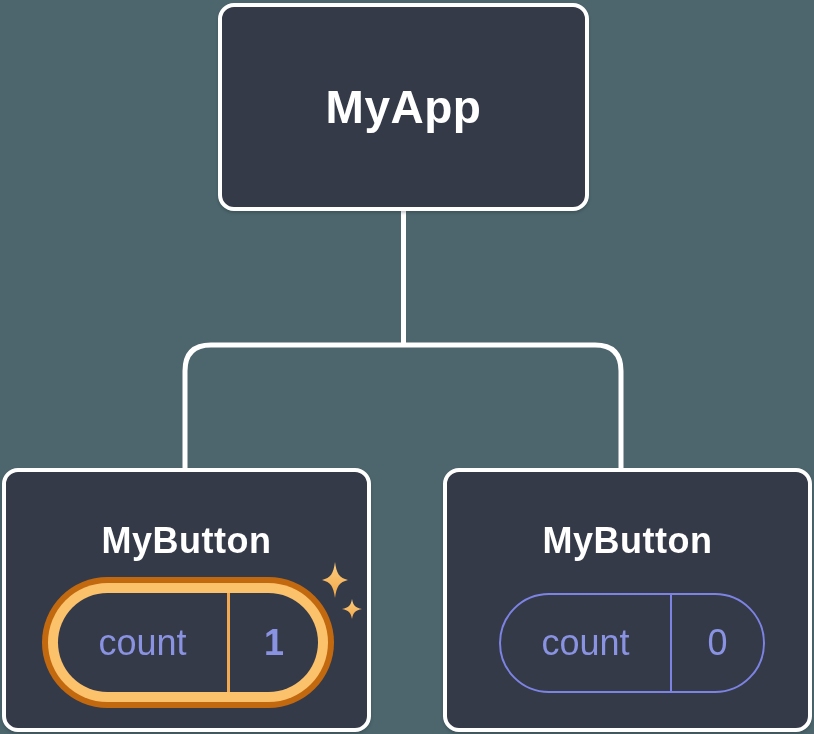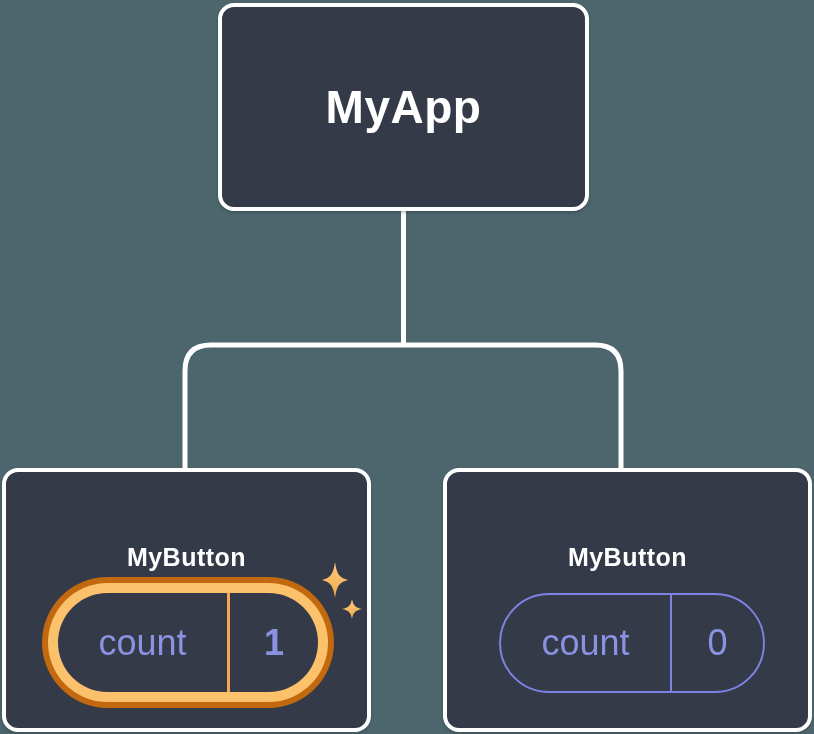--- a/index.html
+++ b/index.html
@@ -32,21 +32,21 @@
     color:var(--label-text,#FFFFFF);
     font-size:46px;font-weight:700;letter-spacing:0.5px;
   }
   .node-child{top:468px;width:369px;height:264px;}
   .node-child-left{left:2px;}
   .node-child-right{left:443px;}
   .child-label{
     position:absolute;left:0;right:0;top:48px;
     text-align:center;
     color:var(--label-text,#FFFFFF);
-    font-size:25px;font-weight:700;letter-spacing:0.5px;margin-top:23px;
+    font-size:36px;font-weight:700;letter-spacing:0.5px;
   }
 
   
   .pill{
     position:absolute;left:52px;top:121px;
     width:266px;height:100px;
     border:2.5px solid var(--state-border,#7C83E3);
     border-radius:52px;
     box-sizing:border-box;
     display:flex;align-items:stretch;

